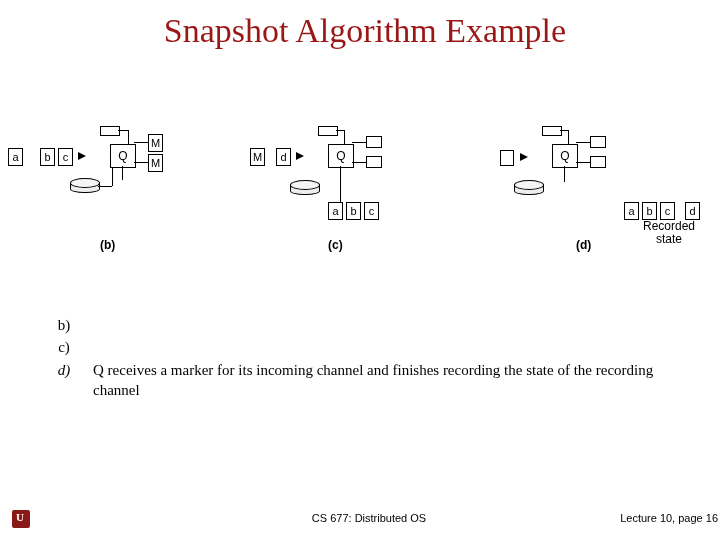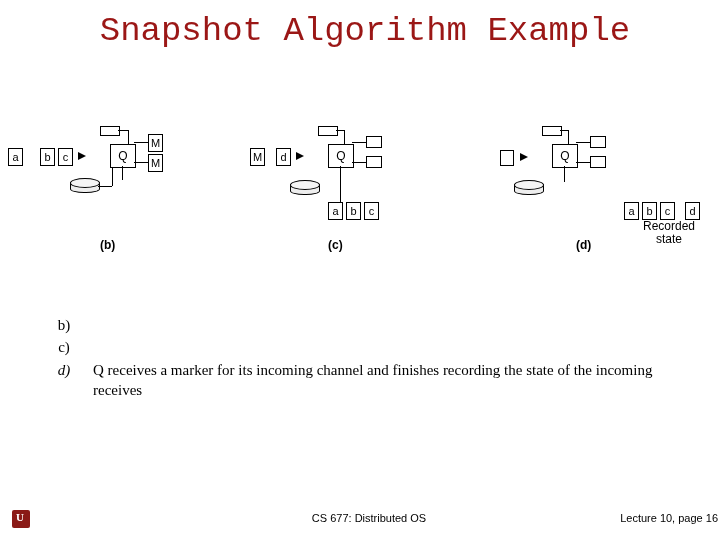--- a/index.html
+++ b/index.html
@@ -6,21 +6,21 @@
     margin: 0;
     padding: 0;
     width: 720px;
     height: 540px;
     font-family: Arial, Helvetica, sans-serif;
     background: #fff;
     position: relative;
     overflow: hidden;
   }
   .slide-title {
-    font-family: Liberation Mono, monospace;
+    font-family: Liberation Serif, serif;
     font-size: 34px;
     color: #9b1716;
     text-align: center;
     margin-top: 12px;
     padding-left: 10px;
   }
   .diagram-area {
     position: absolute;
     top: 120px;
     left: 0;
@@ -264,21 +264,21 @@
 
 <div class="text-block">
   <div class="text-row">
     <div class="text-label">b)</div>
   </div>
   <div class="text-row">
     <div class="text-label">c)</div>
   </div>
   <div class="text-row">
     <div class="text-label italic">d)</div>
-    <div>Q receives a marker for its incoming channel and finishes recording the state of the incoming receives</div>
+    <div>Q receives a marker for its incoming channel and finishes recording the state of the recording channel</div>
   </div>
 </div>
 
 <div class="footer">
   <div class="logo">
       <div class="sq"></div>
       <div class="u">U</div>
     </div>
   <div class="footer-center">CS 677: Distributed OS</div>
   <div class="footer-right">Lecture 10, page 16</div>

